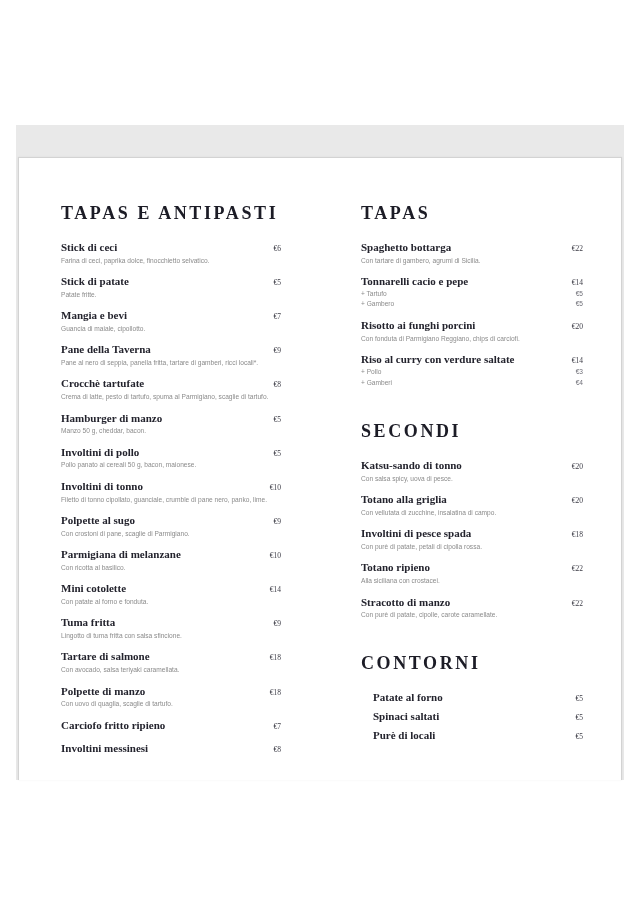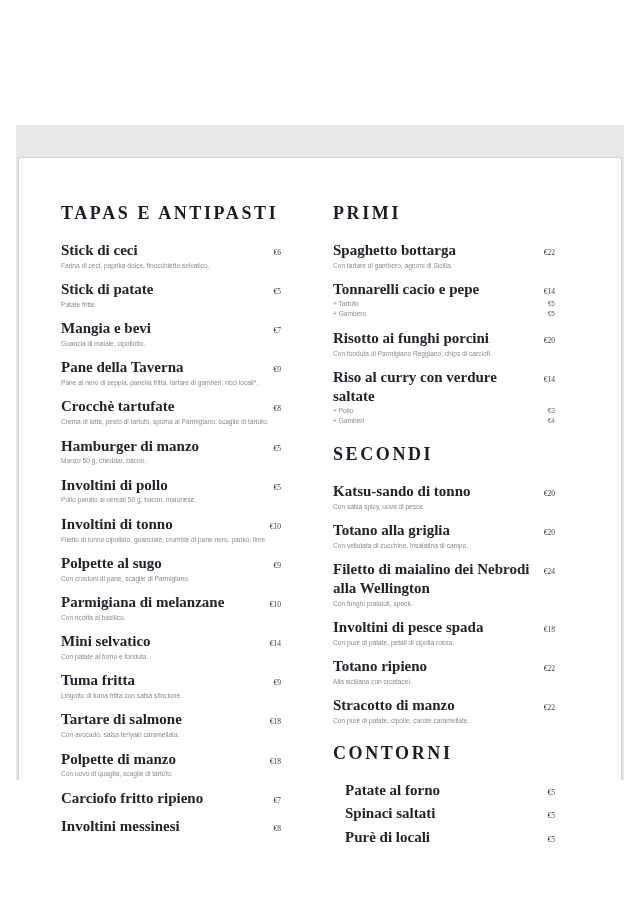--- a/index.html
+++ b/index.html
@@ -14,44 +14,44 @@
   .doc-page{
     position:absolute;left:2px;right:2px;top:32px;bottom:0;
     background:#ffffff;
     border:1px solid #d3d3d3;border-bottom:none;
     box-shadow:0 0 2px rgba(0,0,0,0.06);
     box-sizing:border-box;
   }
   .menu{
     display:flex;
     padding:46px 38px 0 42px;
-    gap:52px;
+    gap:80px;
   }
   .col{box-sizing:border-box;}
   .col-left{width:220px;}
   .col-right{width:222px;}
   .section-title{
     font-family:"Liberation Serif", serif;
     font-size:18px;
     font-weight:700;
     letter-spacing:2.6px;
     color:#1c1c26;
     margin:0 0 17px 0;
     line-height:1.1;
     white-space:nowrap;
   }
   .section{margin-bottom:6px;}
-  .section + .section .section-title{margin-top:18px;}
+  .section + .section .section-title{margin-top:34px;}
   .menu-item{margin-bottom:9.5px;}
   .item-row{
     display:flex;justify-content:space-between;align-items:baseline;
   }
   .item-name{
     font-family:"Liberation Serif", serif;
-    font-size:15px;
+    font-size:11px;
     font-weight:700;
     color:#23232d;
     line-height:1.25;
   }
   .item-price{
     font-family:"Liberation Serif", serif;
     font-size:7.5px;
     color:#3c3c46;
     line-height:1.25;
     margin-left:8px;
@@ -148,21 +148,21 @@
             </div>
             <div class="menu-item">
               <div class="item-row">
                 <span class="item-name">Parmigiana di melanzane</span>
                 <span class="item-price">€10</span>
               </div>
               <div class="item-desc">Con ricotta al basilico.</div>
             </div>
             <div class="menu-item">
               <div class="item-row">
-                <span class="item-name">Mini selvatico</span>
+                <span class="item-name">Mini cotolette</span>
                 <span class="item-price">€14</span>
               </div>
               <div class="item-desc">Con patate al forno e fonduta.</div>
             </div>
             <div class="menu-item">
               <div class="item-row">
                 <span class="item-name">Tuma fritta</span>
                 <span class="item-price">€9</span>
               </div>
               <div class="item-desc">Lingotto di tuma fritta con salsa sfincione.</div>
@@ -190,21 +190,21 @@
             <div class="menu-item">
               <div class="item-row">
                 <span class="item-name">Involtini messinesi</span>
                 <span class="item-price">€8</span>
               </div>
             </div>
           </div>
         </div>
         <div class="col col-right">
           <div class="section">
-            <h2 class="section-title">PRIMI</h2>
+            <h2 class="section-title">TAPAS</h2>
             <div class="menu-item">
               <div class="item-row">
                 <span class="item-name">Spaghetto bottarga</span>
                 <span class="item-price">€22</span>
               </div>
               <div class="item-desc">Con tartare di gambero, agrumi di Sicilia.</div>
             </div>
             <div class="menu-item">
               <div class="item-row">
                 <span class="item-name">Tonnarelli cacio e pepe</span>
@@ -249,27 +249,20 @@
                 <span class="item-price">€20</span>
               </div>
               <div class="item-desc">Con salsa spicy, uova di pesce.</div>
             </div>
             <div class="menu-item">
               <div class="item-row">
                 <span class="item-name">Totano alla griglia</span>
                 <span class="item-price">€20</span>
               </div>
               <div class="item-desc">Con vellutata di zucchine, insalatina di campo.</div>
-            </div>
-            <div class="menu-item">
-              <div class="item-row">
-                <span class="item-name">Filetto di maialino dei Nebrodi alla Wellington</span>
-                <span class="item-price">€24</span>
-              </div>
-              <div class="item-desc">Con funghi prataioli, speck.</div>
             </div>
             <div class="menu-item">
               <div class="item-row">
                 <span class="item-name">Involtini di pesce spada</span>
                 <span class="item-price">€18</span>
               </div>
               <div class="item-desc">Con purè di patate, petali di cipolla rossa.</div>
             </div>
             <div class="menu-item">
               <div class="item-row">

